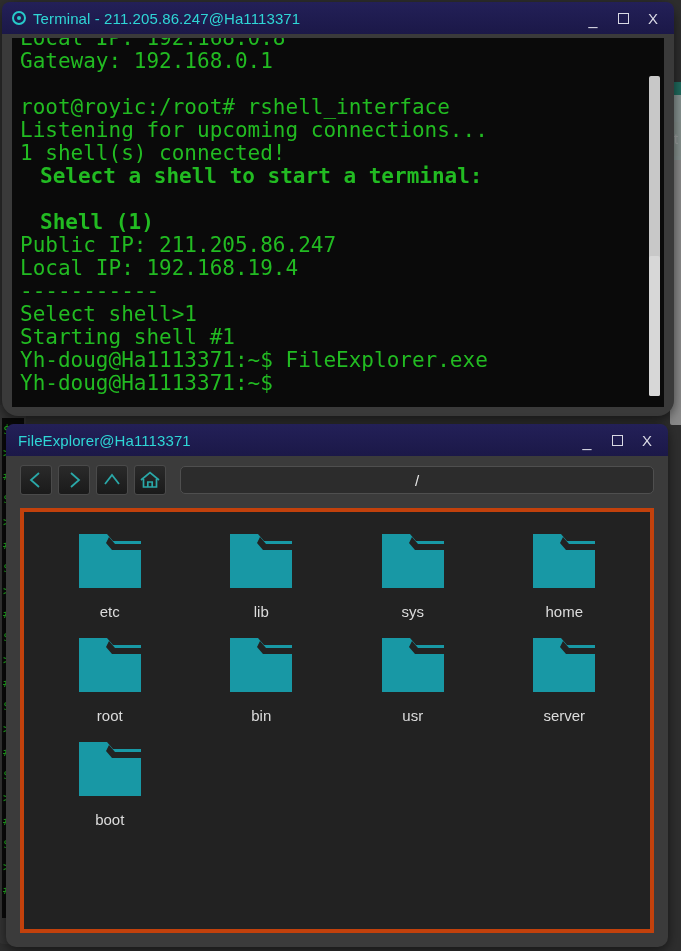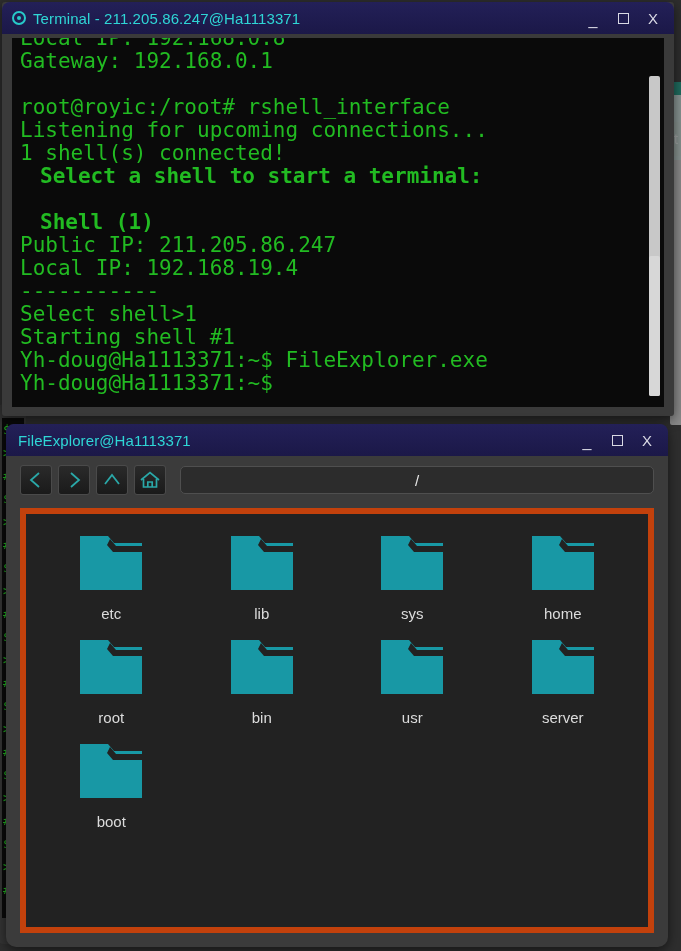--- a/index.html
+++ b/index.html
@@ -153,21 +153,21 @@
     box-sizing: border-box;
   }
 
   
   #terminal-window {
     left: 2px;
     top: 2px;
     width: 672px;
     height: 414px;
     background: #3a3a3a;
-    border-radius: 3px;
+    border-radius: 16px;
   }
   #terminal-body {
     position: absolute;
     left: 10px;
     top: 36px;
     right: 10px;
     bottom: 9px;
     background: #0a0a0a;
     overflow: hidden;
   }
@@ -258,21 +258,21 @@
     justify-content: center;
     box-sizing: border-box;
   }
   #fe-filearea {
     position: absolute;
     left: 14px;
     top: 84px;
     right: 14px;
     bottom: 14px;
     background: #222222;
-    border: 6px solid #c2410c;
+    border: 4px solid #c2410c;
     box-sizing: border-box;
     overflow: hidden;
   }
   #fe-grid {
     display: grid;
     grid-template-columns: repeat(4, 1fr);
     row-gap: 18px;
     padding: 22px 10px 10px 10px;
     box-sizing: border-box;
   }

